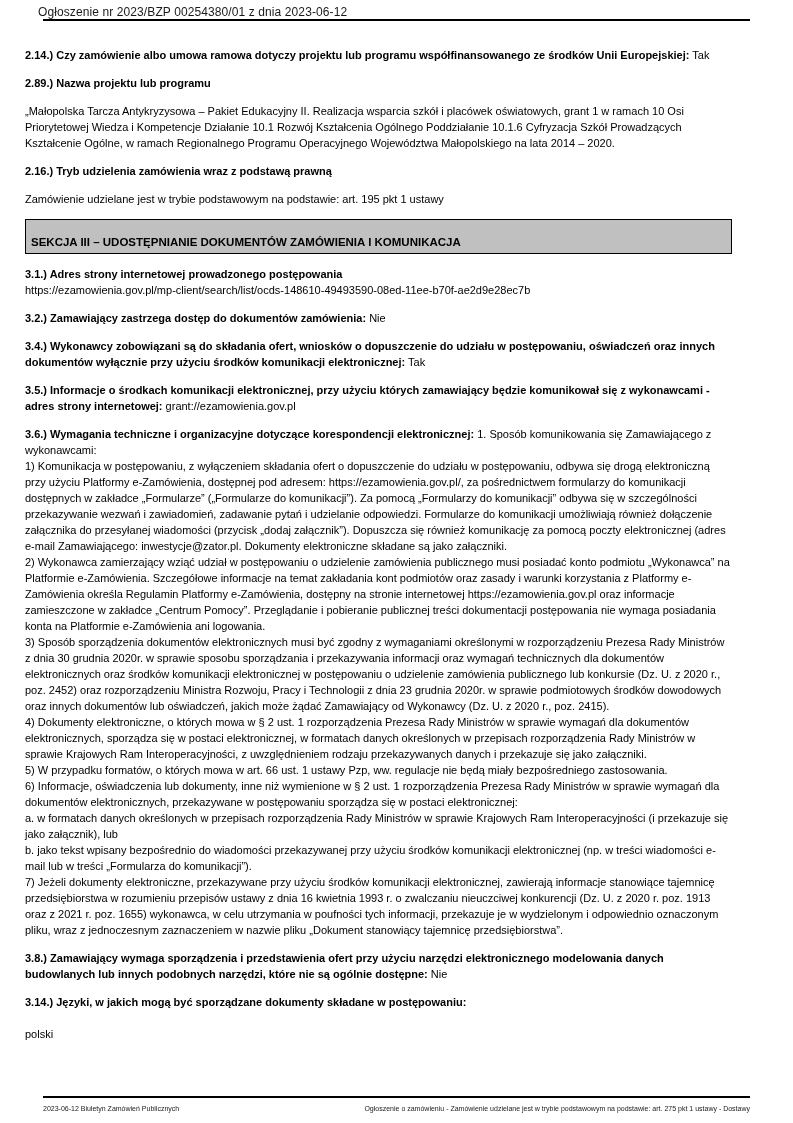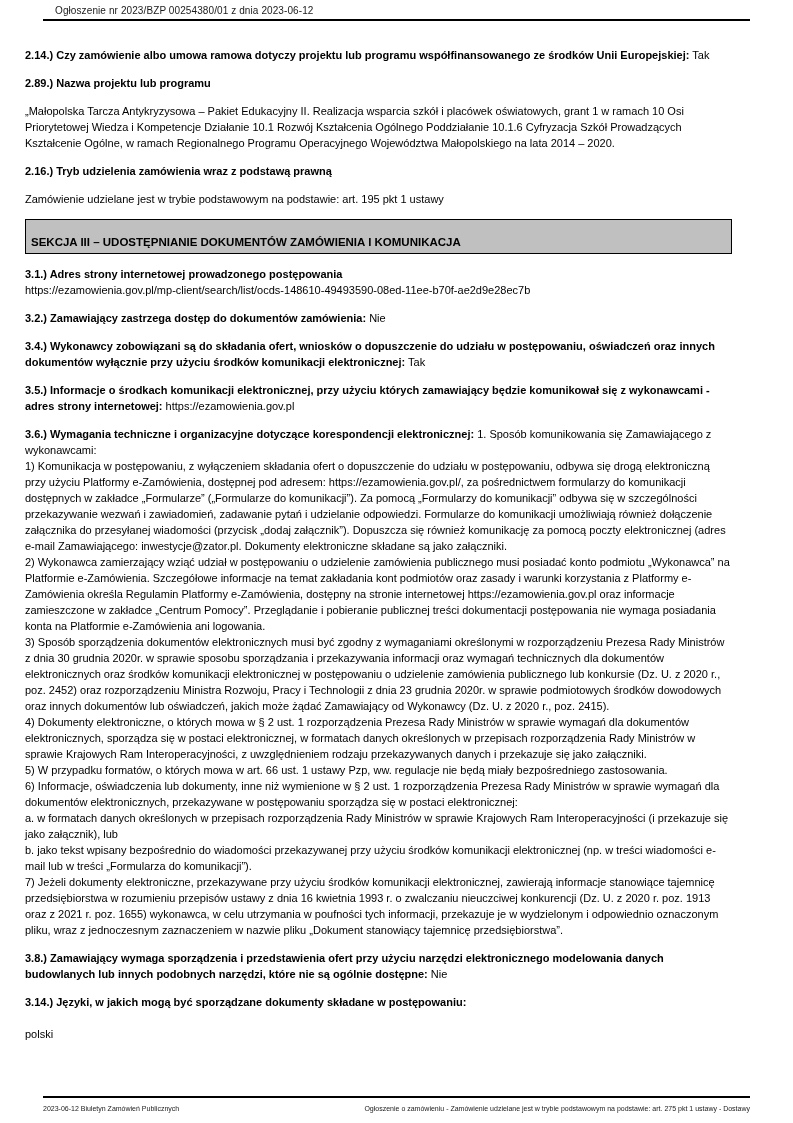--- a/index.html
+++ b/index.html
@@ -5,22 +5,22 @@
   html,body{margin:0;padding:0;background:#ffffff;}
   .page{
     position:relative;
     width:793px;height:1123px;
     background:#ffffff;
     font-family:"Liberation Sans",sans-serif;
     color:#000000;
     overflow:hidden;
   }
   .doc-header{
-    position:absolute;top:5px;left:55px;
-    font-size:10px;color:#1a1a1a;letter-spacing:.1px;
+    position:absolute;top:5px;left:38px;
+    font-size:12px;color:#1a1a1a;letter-spacing:.1px;
   }
   .top-rule{
     position:absolute;top:19px;left:43px;width:707px;
     border-top:2px solid #000;
   }
   .content{
     position:absolute;top:47px;left:25px;width:707px;
     font-size:11px;line-height:16px;
   }
   .block{margin:0 0 12px 0;}
@@ -73,21 +73,21 @@
 
     <div class="block">
       <div class="lbl">3.1.) Adres strony internetowej prowadzonego postępowania</div>
       <div class="val">https://ezamowienia.gov.pl/mp-client/search/list/ocds-148610-49493590-08ed-11ee-b70f-ae2d9e28ec7b</div>
     </div>
 
     <p class="block"><span class="lbl">3.2.) Zamawiający zastrzega dostęp do dokumentów zamówienia:</span><span class="val"> Nie</span></p>
 
     <p class="block"><span class="lbl">3.4.) Wykonawcy zobowiązani są do składania ofert, wniosków o dopuszczenie do udziału w postępowaniu, oświadczeń oraz innych dokumentów wyłącznie przy użyciu środków komunikacji elektronicznej:</span><span class="val"> Tak</span></p>
 
-    <p class="block"><span class="lbl">3.5.) Informacje o środkach komunikacji elektronicznej, przy użyciu których zamawiający będzie komunikował się z wykonawcami - adres strony internetowej:</span><span class="val"> https://ezamowienia.gov.pl</span></p>
+    <p class="block"><span class="lbl">3.5.) Informacje o środkach komunikacji elektronicznej, przy użyciu których zamawiający będzie komunikował się z wykonawcami - adres strony internetowej:</span><span class="val"> grant://ezamowienia.gov.pl</span></p>
 
     <p class="block"><span class="lbl">3.6.) Wymagania techniczne i organizacyjne dotyczące korespondencji elektronicznej:</span><span class="val-pre"> 1. Sposób komunikowania się Zamawiającego z wykonawcami:
 1) Komunikacja w postępowaniu, z wyłączeniem składania ofert o dopuszczenie do udziału w postępowaniu, odbywa się drogą elektroniczną przy użyciu Platformy e-Zamówienia, dostępnej pod adresem: https://ezamowienia.gov.pl/, za pośrednictwem formularzy do komunikacji dostępnych w zakładce „Formularze” („Formularze do komunikacji”). Za pomocą „Formularzy do komunikacji” odbywa się w szczególności przekazywanie wezwań i zawiadomień, zadawanie pytań i udzielanie odpowiedzi. Formularze do komunikacji umożliwiają również dołączenie załącznika do przesyłanej wiadomości (przycisk „dodaj załącznik”). Dopuszcza się również komunikację za pomocą poczty elektronicznej (adres e-mail Zamawiającego: inwestycje@zator.pl. Dokumenty elektroniczne składane są jako załączniki.
 2) Wykonawca zamierzający wziąć udział w postępowaniu o udzielenie zamówienia publicznego musi posiadać konto podmiotu „Wykonawca” na Platformie e-Zamówienia. Szczegółowe informacje na temat zakładania kont podmiotów oraz zasady i warunki korzystania z Platformy e-Zamówienia określa Regulamin Platformy e-Zamówienia, dostępny na stronie internetowej https://ezamowienia.gov.pl oraz informacje zamieszczone w zakładce „Centrum Pomocy”. Przeglądanie i pobieranie publicznej treści dokumentacji postępowania nie wymaga posiadania konta na Platformie e-Zamówienia ani logowania.
 3) Sposób sporządzenia dokumentów elektronicznych musi być zgodny z wymaganiami określonymi w rozporządzeniu Prezesa Rady Ministrów z dnia 30 grudnia 2020r. w sprawie sposobu sporządzania i przekazywania informacji oraz wymagań technicznych dla dokumentów elektronicznych oraz środków komunikacji elektronicznej w postępowaniu o udzielenie zamówienia publicznego lub konkursie (Dz. U. z 2020 r., poz. 2452) oraz rozporządzeniu Ministra Rozwoju, Pracy i Technologii z dnia 23 grudnia 2020r. w sprawie podmiotowych środków dowodowych oraz innych dokumentów lub oświadczeń, jakich może żądać Zamawiający od Wykonawcy (Dz. U. z 2020 r., poz. 2415).
 4) Dokumenty elektroniczne, o których mowa w § 2 ust. 1 rozporządzenia Prezesa Rady Ministrów w sprawie wymagań dla dokumentów elektronicznych, sporządza się w postaci elektronicznej, w formatach danych określonych w przepisach rozporządzenia Rady Ministrów w sprawie Krajowych Ram Interoperacyjności, z uwzględnieniem rodzaju przekazywanych danych i przekazuje się jako załączniki.
 5) W przypadku formatów, o których mowa w art. 66 ust. 1 ustawy Pzp, ww. regulacje nie będą miały bezpośredniego zastosowania.
 6) Informacje, oświadczenia lub dokumenty, inne niż wymienione w § 2 ust. 1 rozporządzenia Prezesa Rady Ministrów w sprawie wymagań dla dokumentów elektronicznych, przekazywane w postępowaniu sporządza się w postaci elektronicznej:
 a. w formatach danych określonych w przepisach rozporządzenia Rady Ministrów w sprawie Krajowych Ram Interoperacyjności (i przekazuje się jako załącznik), lub
 b. jako tekst wpisany bezpośrednio do wiadomości przekazywanej przy użyciu środków komunikacji elektronicznej (np. w treści wiadomości e-mail lub w treści „Formularza do komunikacji”).

